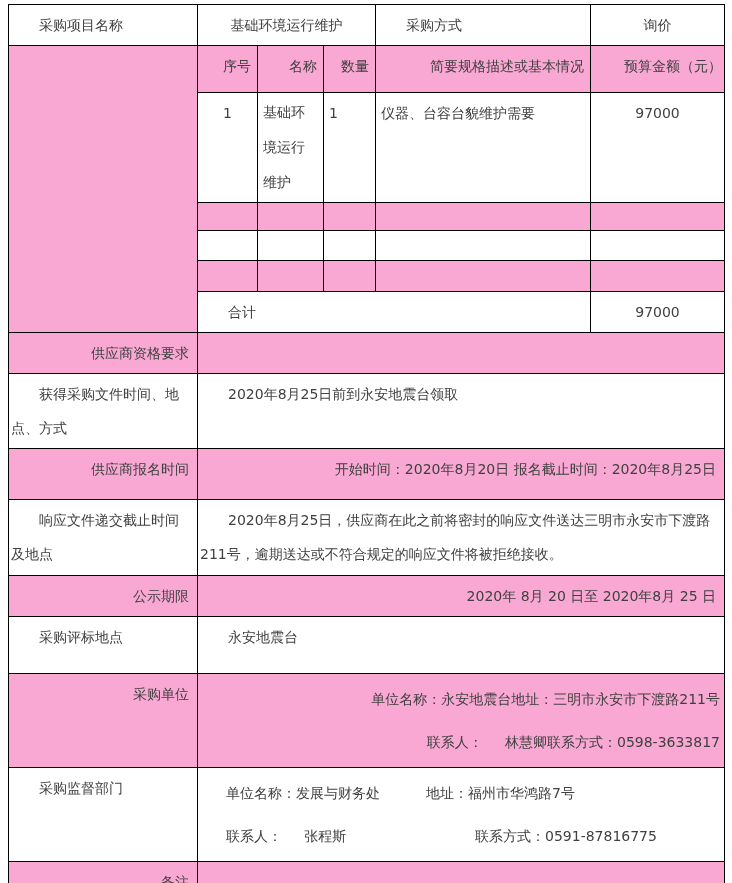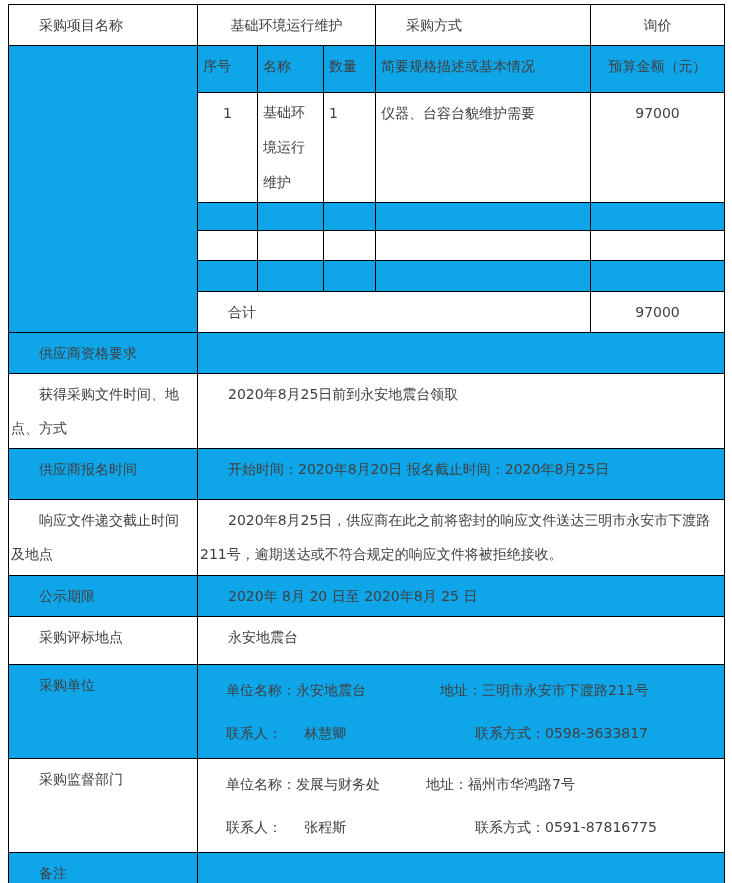--- a/index.html
+++ b/index.html
@@ -20,21 +20,21 @@
     border: 1px solid #000;
   }
   td {
     border: 1px solid #000;
     vertical-align: top;
     line-height: 34px;
     padding: 3px 2px;
     overflow: hidden;
     word-break: break-all;
   }
-  tr.shade > td { background: #0ea5e9; }
+  tr.shade > td { background: #f9a8d4; text-align: right; }
   td.merged { background: #f0f0f0; }
   
   .lab  { text-indent: 2em; padding: 3px 8px 3px 2px; }
   .val  { text-indent: 2em; padding: 3px 8px 3px 2px; white-space: pre-wrap; }
   .ctr  { text-align: center; text-indent: 0; }
   .plain{ text-indent: 0; padding: 3px 6px 3px 5px; }
   .namecell { text-indent: 0; padding: 2px 6px 2px 5px; line-height: 35px; }
   .ul { text-underline-offset: 3px; }
   
   .contact-cell { text-indent: 0; padding: 4px 4px 3px 2px; }
@@ -126,21 +126,21 @@
   <tr style="height:76px">
     <td class="lab">响应文件递交截止时间及地点</td>
     <td colspan="5" class="val"><span class="ul">2020年8月25日</span><span>，</span><span class="ul">供应商在此之前将密封的响应文件送达三明市永安市下渡路211号</span><span>，逾期送达或不符合规定的响应文件将被拒绝接收。</span></td>
   </tr>
 
   <tr class="shade" style="height:29px">
     <td class="lab">公示期限</td>
     <td colspan="5" class="val">2020年 8月 20 日至 2020年8月 25 日</td>
   </tr>
 
-  <tr style="height:48px">
+  <tr style="height:57px">
     <td class="lab">采购评标地点</td>
     <td colspan="5" class="val">永安地震台</td>
   </tr>
 
   <tr class="shade" style="height:94px">
     <td class="lab">采购单位</td>
     <td colspan="5" class="contact-cell">
       <div class="cline"><span class="seg-org">单位名称：永安地震台</span><span>地址：三明市永安市下渡路211号</span></div>
       <div class="cline"><span class="seg-per">联系人：     林慧卿</span><span>联系方式：0598-3633817</span></div>
     </td>

